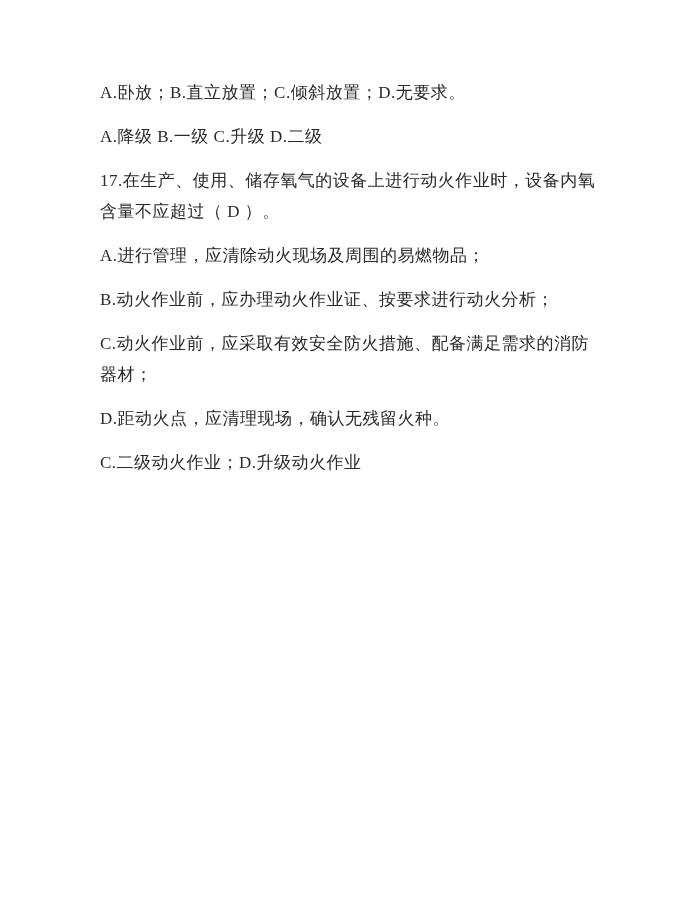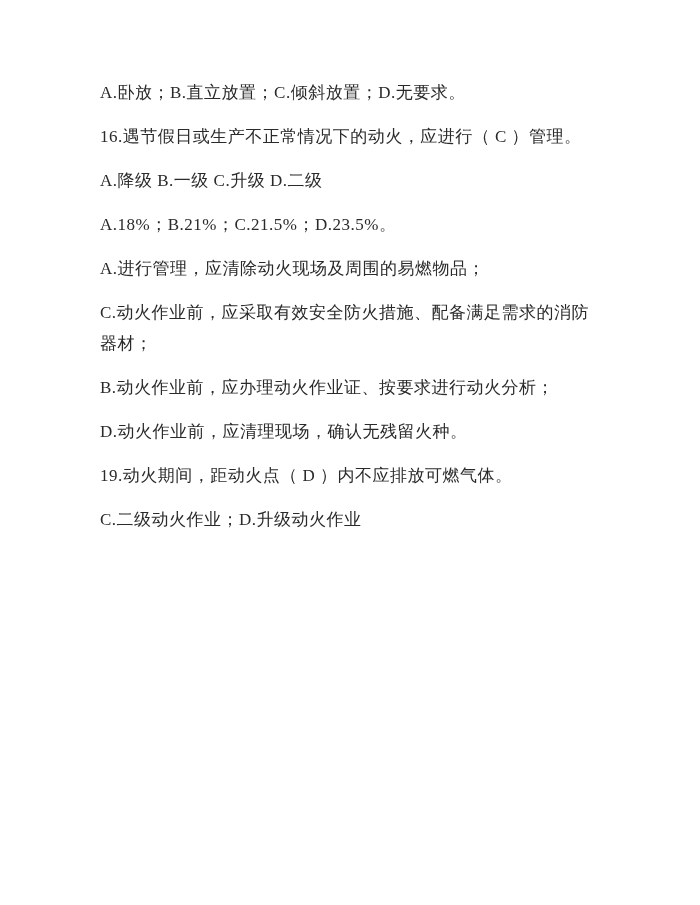--- a/index.html
+++ b/index.html
@@ -43,54 +43,49 @@
 </head>
 <body>
 
 <div class="doc-page">
   <div class="doc-content">
 
     <div class="para">
       <div class="line">A.卧放；B.直立放置；C.倾斜放置；D.无要求。</div>
     </div>
 
-    <div class="para">
-      <div class="line">16.遇节假日或生产不正常情况下的动火，应进行（ C ）管理。</div>
-    </div>
 
     <div class="para">
       <div class="line">A.降级 B.一级 C.升级 D.二级</div>
     </div>
 
+    <div class="para">
+      <div class="line">17.在生产、使用、储存氧气的设备上进行动火作业时，设备内氧</div>
+      <div class="line">含量不应超过（ D ）。</div>
+    </div>
 
-    <div class="para">
-      <div class="line">A.18%；B.21%；C.21.5%；D.23.5%。</div>
-    </div>
 
 
     <div class="para">
       <div class="line">A.进行管理，应清除动火现场及周围的易燃物品；</div>
+    </div>
+
+    <div class="para">
+      <div class="line">B.动火作业前，应办理动火作业证、按要求进行动火分析；</div>
     </div>
 
     <div class="para">
       <div class="line">C.动火作业前，应采取有效安全防火措施、配备满足需求的消防</div>
       <div class="line">器材；</div>
     </div>
 
     <div class="para">
-      <div class="line">B.动火作业前，应办理动火作业证、按要求进行动火分析；</div>
+      <div class="line">D.距动火点，应清理现场，确认无残留火种。</div>
     </div>
 
-    <div class="para">
-      <div class="line">D.动火作业前，应清理现场，确认无残留火种。</div>
-    </div>
-
-    <div class="para">
-      <div class="line">19.动火期间，距动火点（ D ）内不应排放可燃气体。</div>
-    </div>
 
 
 
 
     <div class="para">
       <div class="line">C.二级动火作业；D.升级动火作业</div>
     </div>
 
   </div>
 </div>

